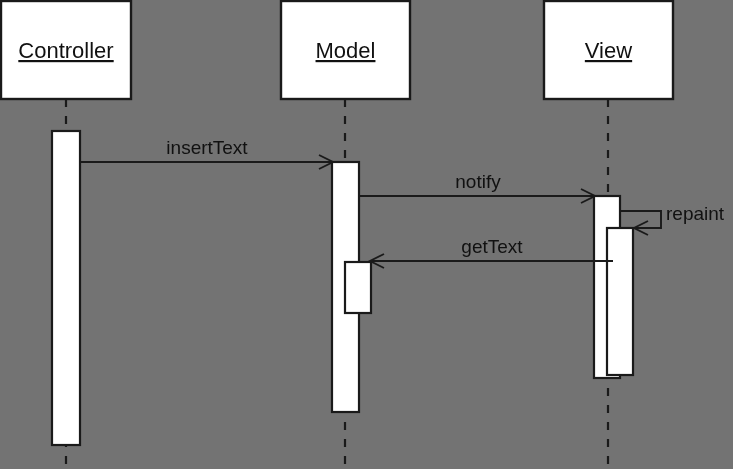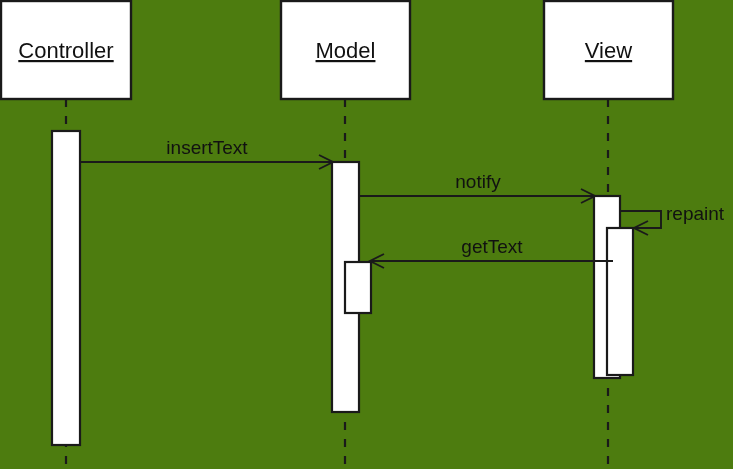--- a/index.html
+++ b/index.html
@@ -8,21 +8,21 @@
     padding: 0;
     background: #ffffff;
   }
   body {
     font-family: "Liberation Sans", sans-serif;
   }
   #diagram-root {
     position: relative;
     width: 733px;
     height: 469px;
-    background: #4d7c0f;
+    background: #737373;
     overflow: hidden;
   }
   svg.diagram-canvas {
     display: block;
     width: 733px;
     height: 469px;
   }
   .lifeline-box rect {
     fill: #ffffff;
     stroke: #1a1a1a;

